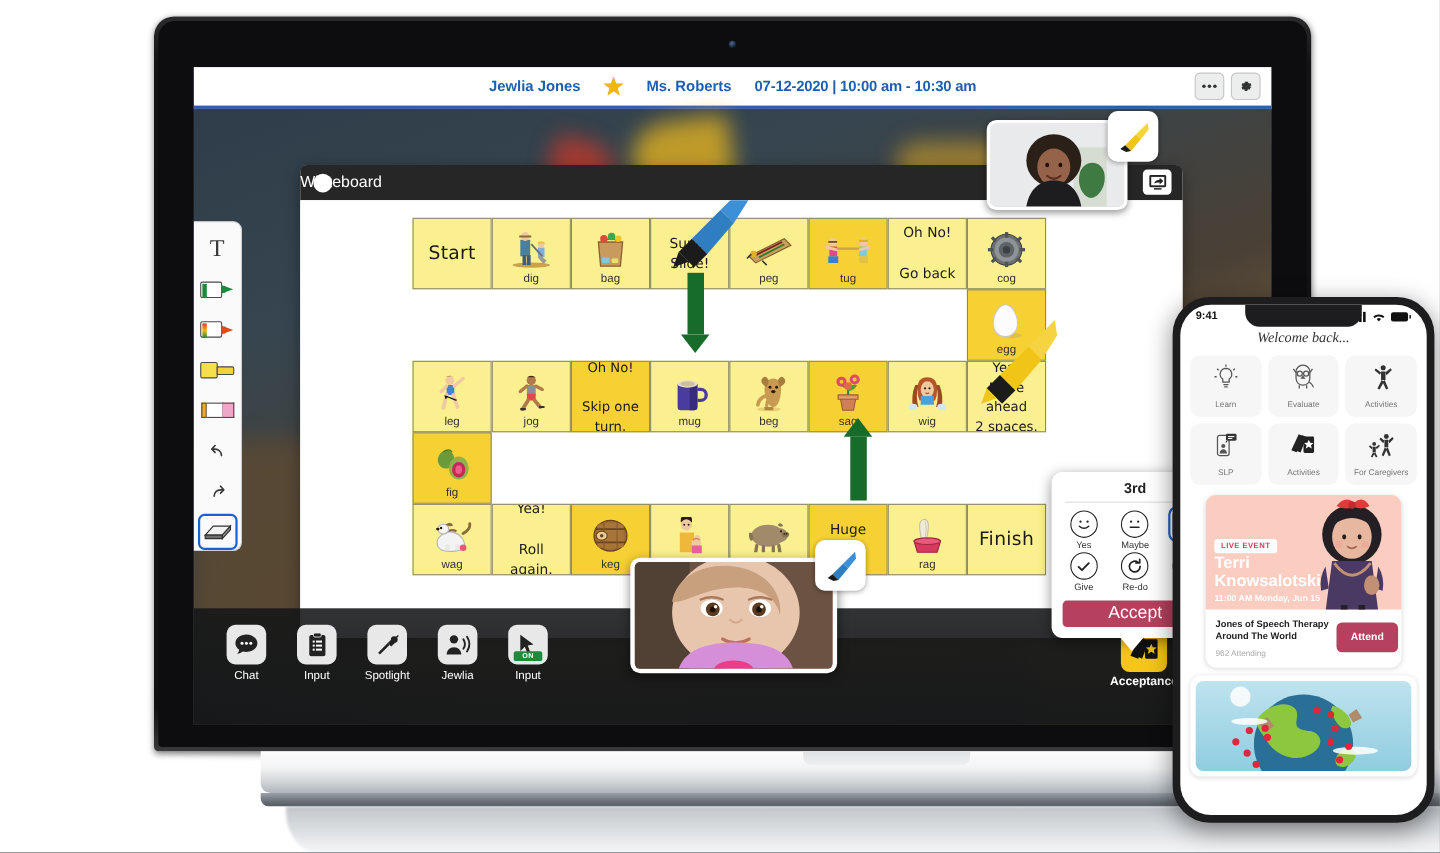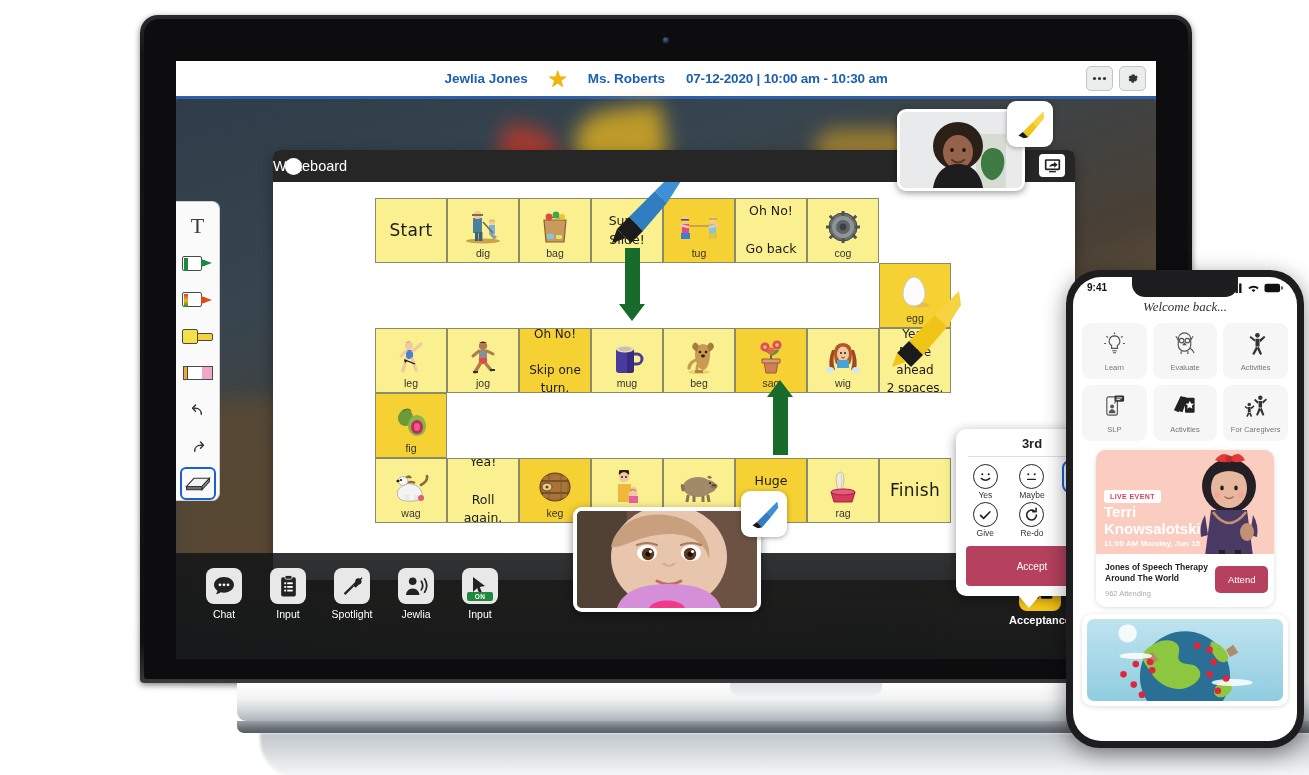--- a/index.html
+++ b/index.html
@@ -234,22 +234,22 @@
     background:#fff; border-radius: 10px; box-shadow: 0 3px 12px rgba(0,0,0,.4); z-index: 46;
     padding: 7px 0 10px;
   }
   .pop-title { text-align:center; font-size: 13px; font-weight:bold; color:#222; padding-bottom:5px; border-bottom:1px solid #ddd; margin: 0 12px 7px; }
   .pop-grid { display:grid; grid-template-columns: repeat(3,1fr); gap: 2px 0; padding: 0 6px; }
   .pop-cell { text-align:center; }
   .pop-circ { width: 25px; height: 25px; margin: 0 auto 1px; border:1.6px solid #222; border-radius:50%; display:flex; align-items:center; justify-content:center; font-size:14px; color:#222; }
   .pop-cell.sel .pop-circ { outline: 2px solid #1b5fd0; outline-offset: 2px; border-radius:4px; }
   .pop-txt { font-size: 8.5px; color:#333; }
   .pop-accept {
-    margin: 8px 10px 0; height: 40px; background:#b5415e; border-radius:4px;
-    color:#fff; font-size:10px; display:flex; align-items:center; justify-content:center;
+    margin: 8px 10px 0; height: 24px; background:#b5415e; border-radius:4px;
+    color:#fff; font-size:16px; display:flex; align-items:center; justify-content:center;
   }
   .pop-tail {
     position:absolute; left: 62px; bottom: -12px; width:0; height:0;
     border-left: 11px solid transparent; border-right: 11px solid transparent; border-top: 13px solid #fff;
   }
 
   
   #phone { position:absolute; left: 1066px; top: 270px; width: 238px; height: 478px; z-index: 60; }
   .phone-body {
     position:absolute; inset:0; background: #1d1d1f; border-radius: 34px;
@@ -268,21 +268,21 @@
   .ph-tile { background:#f6f6f6; border-radius: 9px; height: 56px; display:flex; flex-direction:column; align-items:center; justify-content:center; gap:3px; }
   .ph-tile-lbl { font-size: 7.5px; color:#777; }
   .ev-card { margin: 9px 23px 0; border-radius: 10px; background:#fff; box-shadow: 0 1px 5px rgba(0,0,0,.14); overflow:hidden; }
   .ev-hero { height: 104px; background:#fbcdc0; position:relative; }
   .ev-pill { position:absolute; left: 8px; top: 40px; background:#fff; color:#d7415e; font-size:7px; font-weight:bold; padding: 3px 6px; border-radius:3px; letter-spacing:.4px; }
   .ev-name { position:absolute; left: 8px; top: 54px; color:#fff; font-size: 15px; font-weight:bold; line-height:1.1; width: 96px; }
   .ev-when { position:absolute; left: 8px; bottom: 6px; color:#fff; font-size: 8px; font-weight:bold; }
   .ev-foot { display:flex; align-items:center; justify-content:space-between; padding: 8px 9px 9px; }
   .ev-title { font-size: 8.5px; font-weight:bold; color:#222; line-height:1.35; width: 110px; }
   .ev-sub { font-size: 7.5px; color:#aaa; margin-top:4px; }
-  .ev-attend { background:#b5415e; color:#fff; font-size:9.5px; font-weight:normal; padding: 8px 13px; border-radius:5px; }
+  .ev-attend { background:#b5415e; color:#fff; font-size:9.5px; font-weight:bold; padding: 8px 13px; border-radius:5px; }
   .globe-card { margin: 7px 9px 0; height: 92px; border-radius: 10px; background:#fff; box-shadow:0 1px 5px rgba(0,0,0,.14); padding: 5px; }
   .globe-in { width:100%; height:100%; border-radius:7px; background: linear-gradient(180deg,#bfe3ef,#8fcde0); position:relative; overflow:hidden; }
 </style>
 </head>
 <body>
 
 <div class="lid-shadow"></div>
 <div id="laptop">
   <div class="laptop-lid">
     <div class="lid-inner"></div>
@@ -426,20 +426,33 @@
                       <circle cx="26" cy="7" r="3" fill="#f0c32a"></circle>
                       <rect x="11" y="24" width="7" height="5" rx="1" fill="#7fc8e0"></rect>
                       <rect x="20" y="25" width="6" height="4" rx="1" fill="#e8e26a"></rect>
                     </svg>
                   </div>
                   <div class="cell-word">bag</div>
                 </div>
                 <div class="cell light">
                   <div class="cell-text" style="white-space: pre-line;">Super
 Slide!</div>
+                </div>
+                <div class="cell light">
+                  <div class="cell-art">
+                    <svg width="44" height="32" viewBox="0 0 44 32">
+                      <path d="M4 22 L36 6 L42 12 L10 28 Z" fill="#c9a05c" stroke="#7d5a2c" stroke-width="1"></path>
+                      <path d="M10 21 L34 9" stroke="#7d1f1f" stroke-width="1.6"></path>
+                      <path d="M13 23 L36 11" stroke="#2f7a2f" stroke-width="1.6"></path>
+                      <circle cx="8" cy="20" r="3" fill="#e0b02a"></circle>
+                      <path d="M6 20 L2 24" stroke="#333" stroke-width="1.4"></path>
+                      <path d="M16 26 L20 30" stroke="#333" stroke-width="1.4"></path>
+                    </svg>
+                  </div>
+                  <div class="cell-word">peg</div>
                 </div>
                 <div class="cell dark">
                   <div class="cell-art">
                     <svg width="46" height="30" viewBox="0 0 46 30">
                       <path d="M12 14 L34 14" stroke="#c9a24a" stroke-width="2"></path>
                       <circle cx="9" cy="8" r="3.6" fill="#f0c9a0"></circle>
                       <path d="M5 7h8v1.6H5z" fill="#6a4a2a"></path>
                       <path d="M6 12h7v9H6z" fill="#e04a8a"></path>
                       <path d="M5 21h9v6H5z" fill="#3a7fd6"></path>
                       <path d="M4 13l8 2" stroke="#f0c9a0" stroke-width="2.6" stroke-linecap="round"></path>

